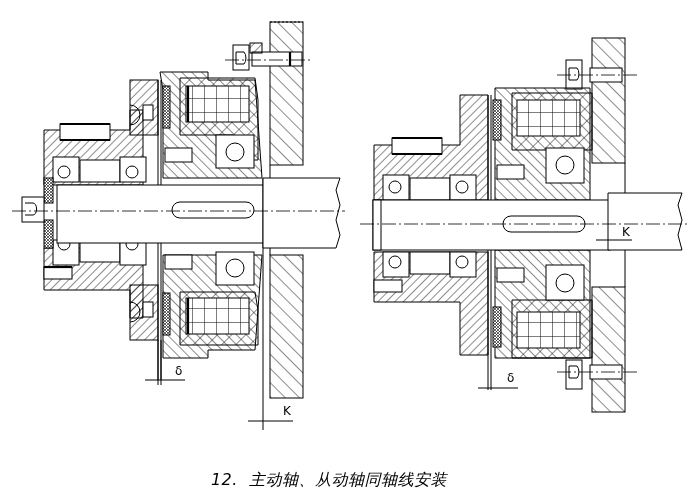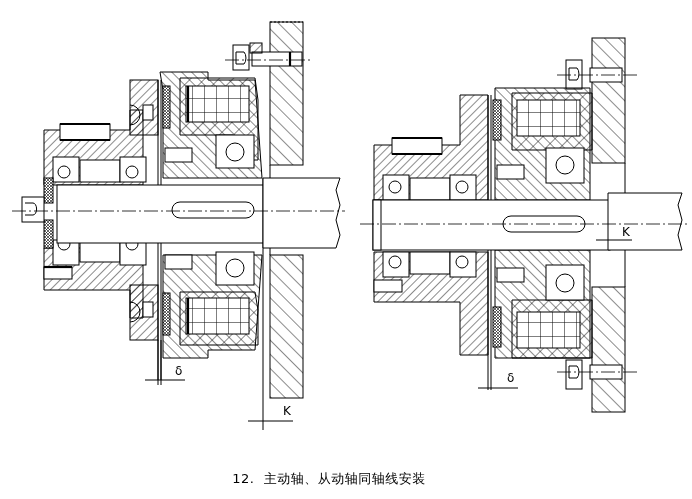--- a/index.html
+++ b/index.html
@@ -4,21 +4,21 @@
 <style>
   html,body{margin:0;padding:0;background:#fff;}
   body{width:692px;height:499px;position:relative;overflow:hidden;font-family:"DejaVu Sans",sans-serif;}
   #drawing{position:absolute;left:0;top:0;width:692px;height:499px;}
   .ln{stroke:#000;stroke-width:1;fill:none;}
   .thk{stroke:#000;stroke-width:2.2;fill:none;}
   .hf{stroke:#000;stroke-width:1;}
   .cl{stroke:#000;stroke-width:0.8;stroke-dasharray:14 3 2 3;fill:none;}
   .wh{fill:#fff;stroke:#000;stroke-width:1;}
   .lbl{font-family:"DejaVu Sans",sans-serif;font-size:12px;fill:#000;}
-  #caption{position:absolute;left:0;width:672px;top:470px;text-align:center;font-family:"DejaVu Sans",sans-serif;font-size:13px;color:#000;letter-spacing:0.5px;}
+  #caption{position:absolute;left:0;width:672px;top:470px;text-align:center;font-family:"DejaVu Sans",sans-serif;font-size:16px;color:#000;letter-spacing:0.5px;font-style:italic;}
   #caption span{display:inline-block;margin-left:-14px;}
 </style>
 </head>
 <body>
 
 <svg id="drawing" viewBox="0 0 692 499" xmlns="http://www.w3.org/2000/svg">
   <defs>
     <pattern id="h45" patternUnits="userSpaceOnUse" width="6" height="6" patternTransform="rotate(45)">
       <line x1="0" y1="0" x2="0" y2="6" stroke="#000" stroke-width="0.9"></line>
     </pattern>

